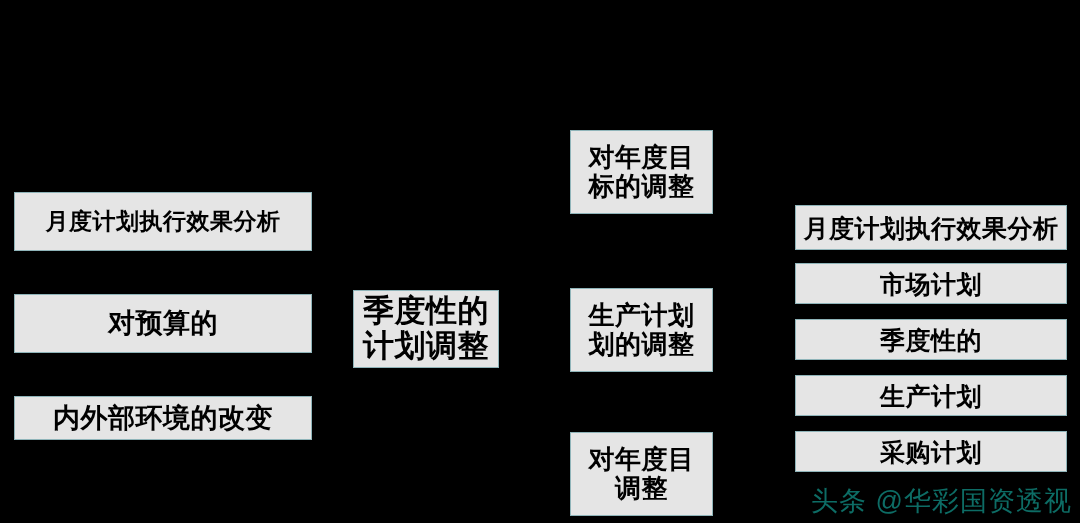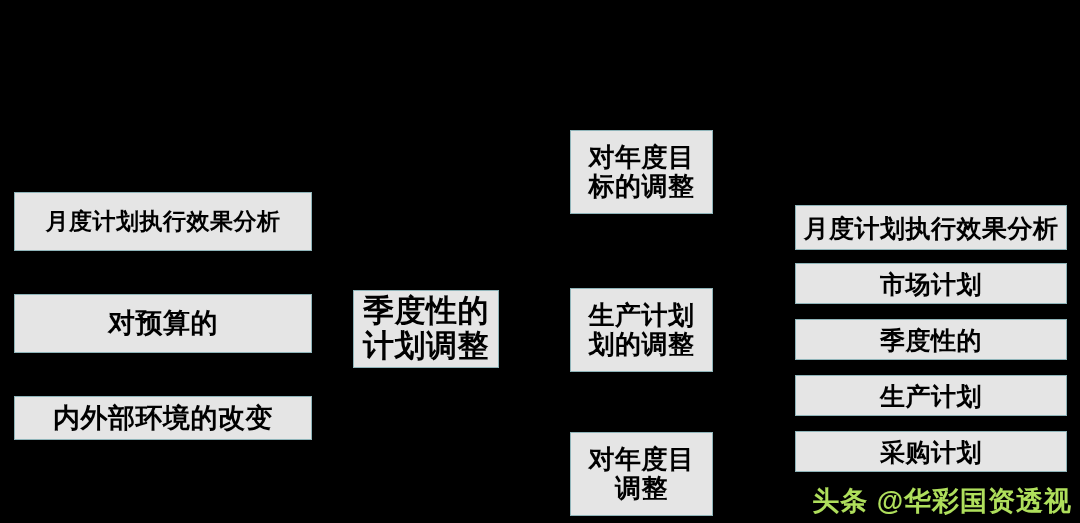--- a/index.html
+++ b/index.html
@@ -73,23 +73,23 @@
   #node-plan-product  { top: 205px; }
   #node-plan-market   { top: 263px; height: 41px; }
   #node-plan-sales    { top: 319px; height: 41px; }
   #node-plan-produce  { top: 375px; height: 41px; }
   #node-plan-purchase { top: 431px; height: 41px; }
 
   #watermark {
     position: absolute;
     right: 8px;
     bottom: 4px;
-    color: #bef264;
+    color: #0f766e;
     font-size: 27px;
-    font-weight: bold;
+    font-weight: normal;
     letter-spacing: 1px;
     white-space: nowrap;
     opacity: 0.92;
   }
 </style>
 </head>
 <body>
 
 <div id="canvas">
 

